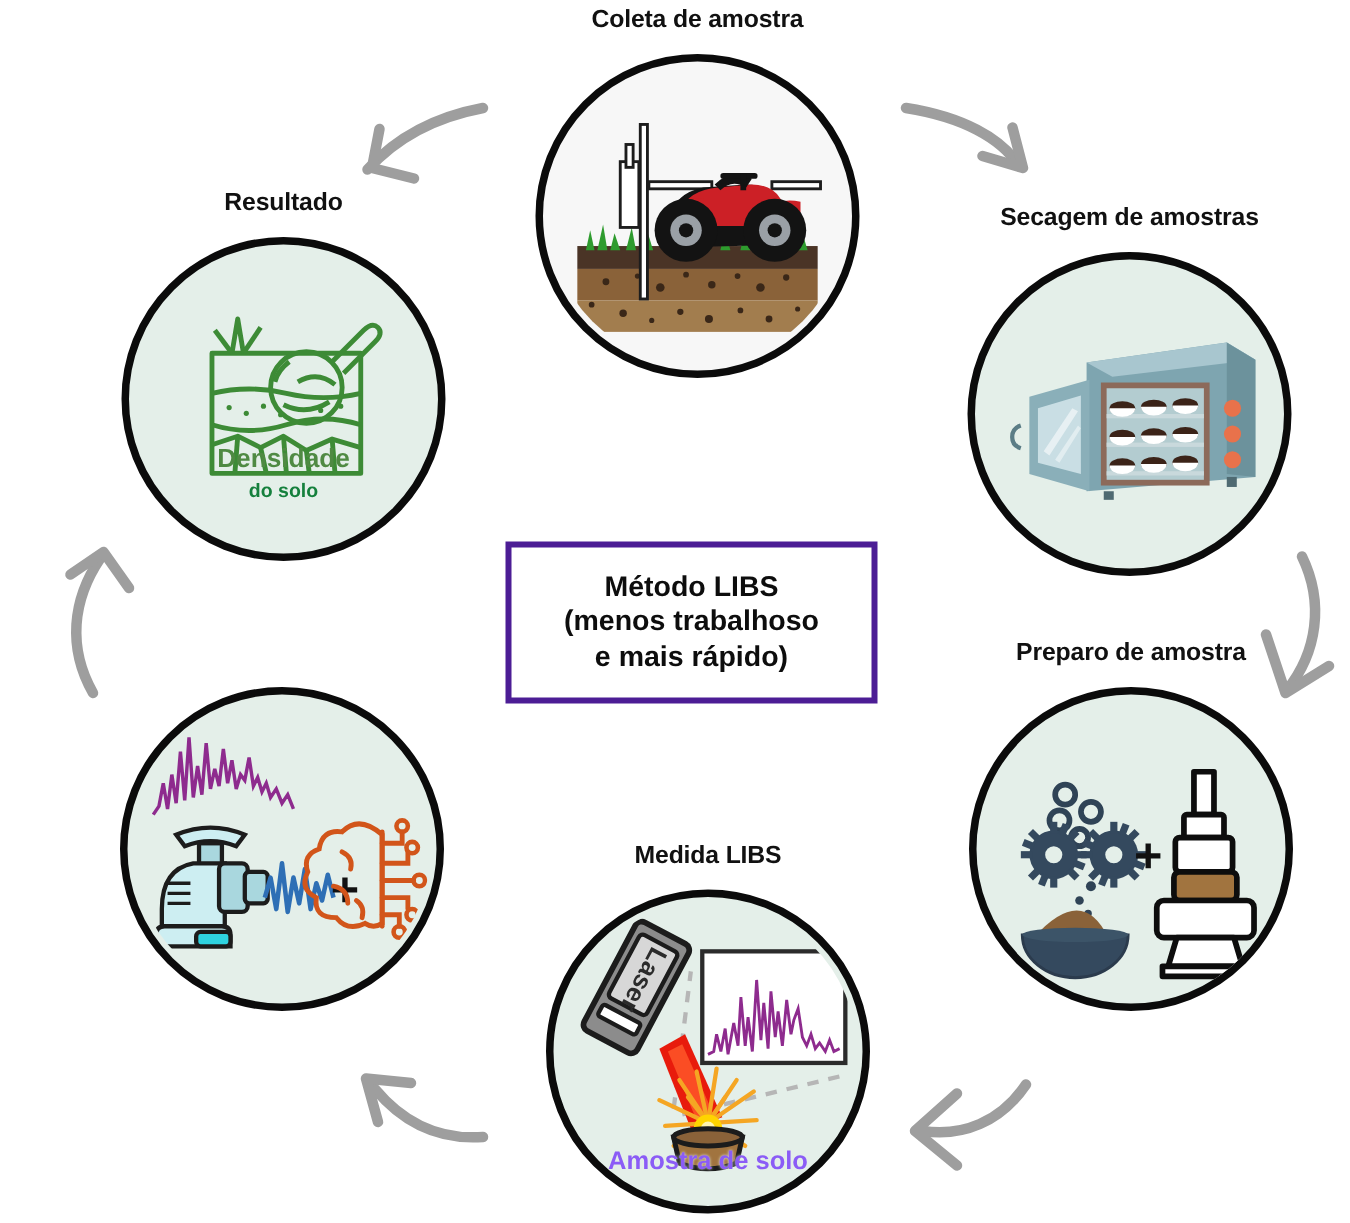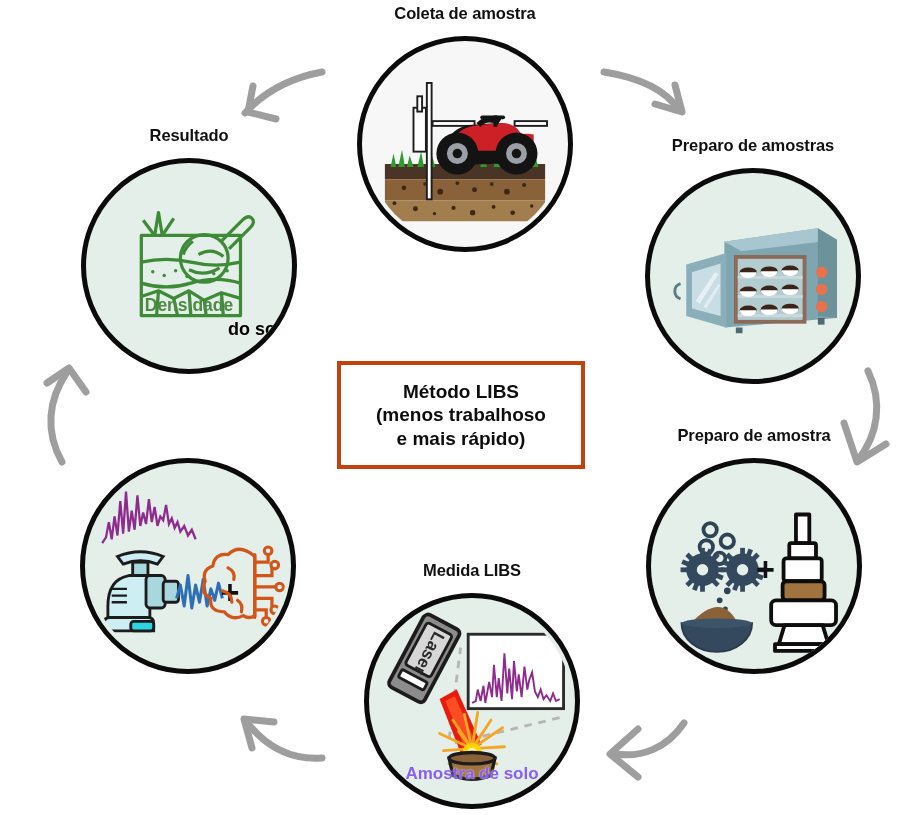--- a/index.html
+++ b/index.html
@@ -49,21 +49,21 @@
     height: 100%;
   }
   
   #method-box {
     position: absolute;
     left: 325px;
     top: 361px;
     width: 248px;
     height: 108px;
     background: #ffffff;
-    border: 4px solid #c2410c;
+    border: 4px solid #4c1d95;
     box-sizing: border-box;
     display: flex;
     align-items: center;
     justify-content: center;
   }
   #method-box .mb-inner {
     text-align: center;
     font-weight: bold;
     font-size: 19px;
     line-height: 1.22;
@@ -195,21 +195,21 @@
           <circle cx="100" cy="118" r="5" fill="#131313"></circle>
           <circle cx="162" cy="118" r="22" fill="#131313"></circle>
           <circle cx="162" cy="118" r="11" fill="#9aa0a6"></circle>
           <circle cx="162" cy="118" r="5" fill="#131313"></circle>
         </g>
       </svg>
     </div>
   </div>
 
   <div class="node" style="left:619px; top:132px; width:244px; height:252px;">
-    <div class="node-label" style="top:4px;">Preparo de amostras</div>
+    <div class="node-label" style="top:4px;">Secagem de amostras</div>
     <div class="circle" style="left:14px; top:36px; width:216px; height:216px; background:#e4efe9;">
       <svg class="circle-art" viewBox="0 0 216 216">
         <g>
 
           <path d="M78 72 L176 58 L196 70 L196 152 L78 162 Z" fill="#7ea5b0"></path>
           <path d="M78 72 L176 58 L196 70 L96 82 Z" fill="#a8c6cf"></path>
           <path d="M176 58 L196 70 L196 152 L176 150 Z" fill="#6c929c"></path>
 
           <rect x="88" y="86" width="76" height="72" fill="#8c6a5a"></rect>
           <rect x="92" y="90" width="68" height="64" fill="#b3ccd0"></rect>
@@ -504,21 +504,21 @@
           <path d="M142 136 L144 160"></path>
 
           <circle cx="124" cy="100" r="25"></circle>
           <path d="M142 82 L164 60 q6 -6 10 -2 q4 4 -2 10 L150 90"></path>
           <path d="M112 82 q-8 6 -10 14"></path>
           <path d="M118 96 q14 -8 26 2"></path>
           <path d="M108 112 q16 8 32 -2"></path>
         </g>
       </svg>
       <div class="inner-caption" style="top:132px; font-size:17.5px; color:#4f8a43;">Densidade</div>
-      <div class="inner-caption" style="top:156px; font-size:18px; color:#000000;text-align:right;">do solo</div>
+      <div class="inner-caption" style="top:156px; font-size:13px; color:#15803d;">do solo</div>
     </div>
   </div>
 
   <div id="method-box">
     <div class="mb-inner">
       <div>Método LIBS</div>
       <div>(menos trabalhoso</div>
       <div>e mais rápido)</div>
     </div>
   </div>

